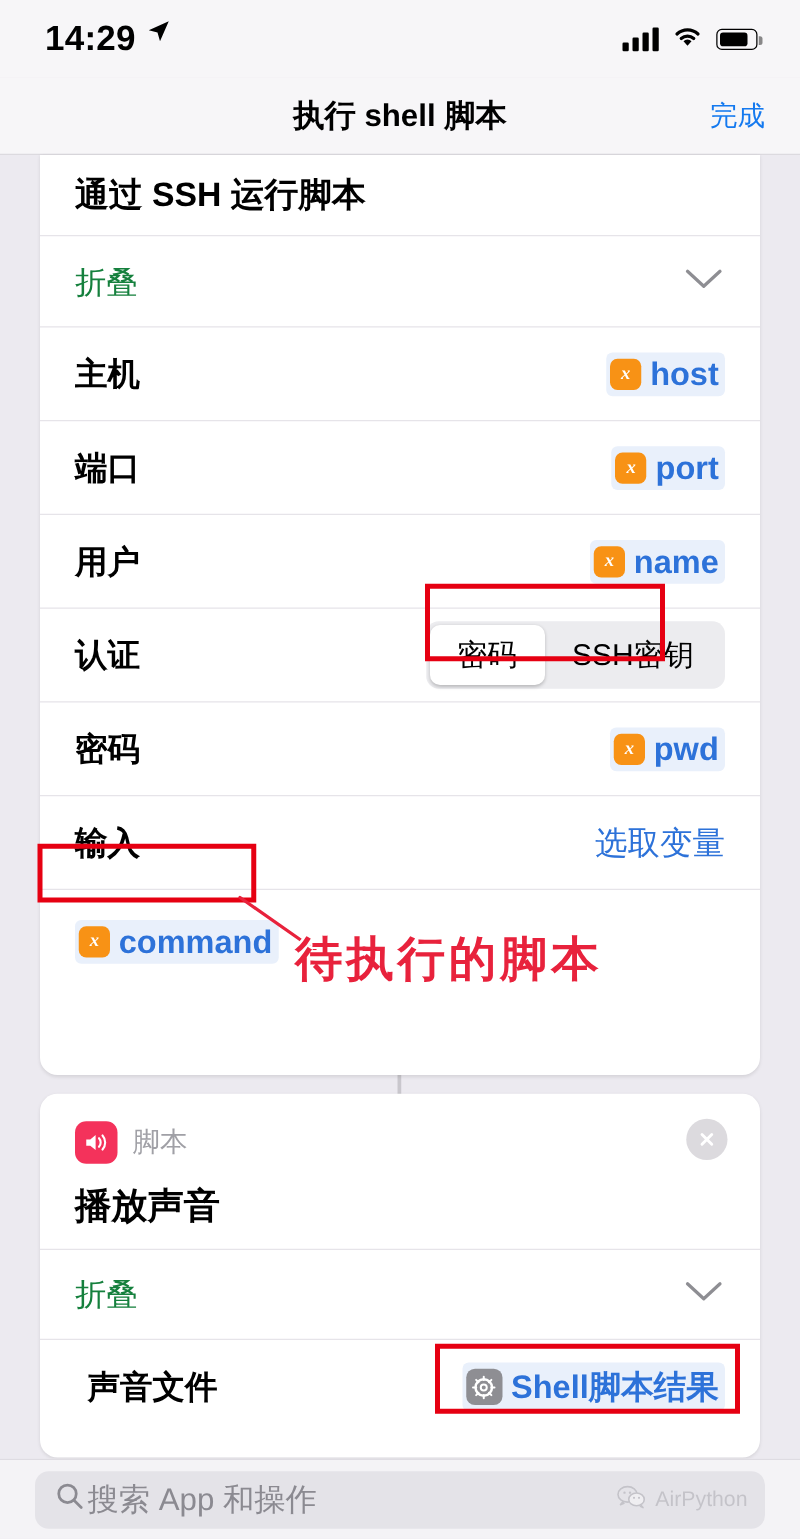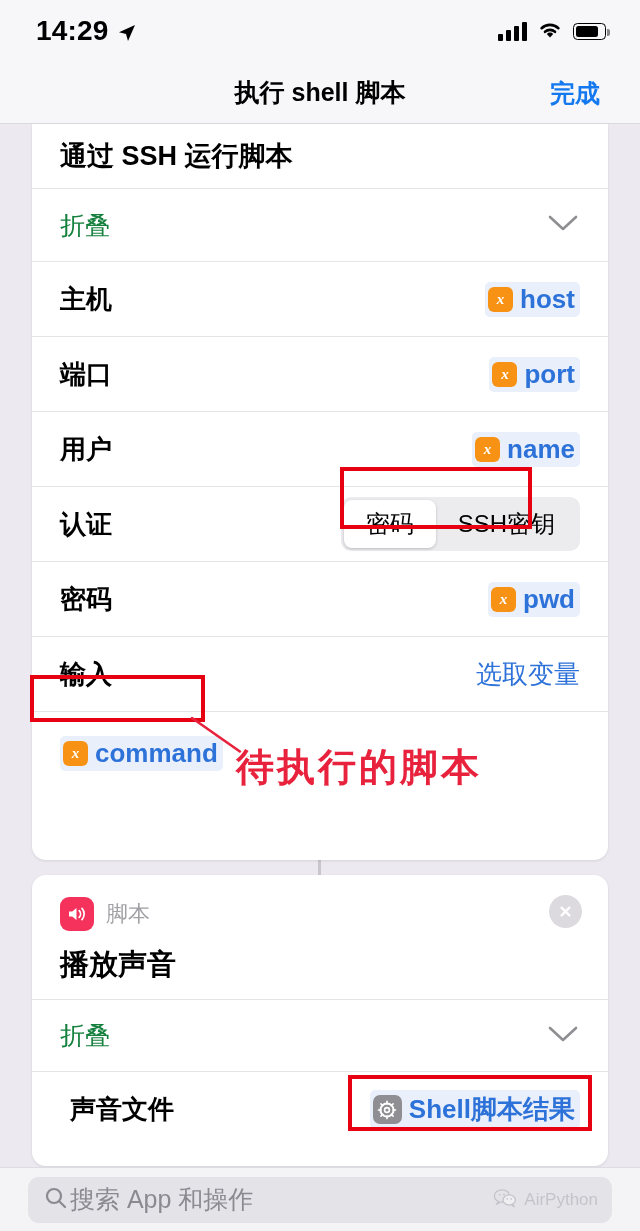--- a/index.html
+++ b/index.html
@@ -12,21 +12,21 @@
     -webkit-font-smoothing:antialiased;
   }
 
   
   .statusbar{
     position:absolute; top:0; left:0; width:640px; height:62px;
     background:#f7f6f8;
     display:flex; align-items:center; justify-content:space-between;
     padding:0 34px 0 36px;
   }
-  .sb-left{ display:flex; align-items:flex-end; gap:8px; }
+  .sb-left{ display:flex; align-items:flex-start; gap:8px; }
   .sb-time{ font-size:28px; font-weight:600; color:#000; letter-spacing:.2px; }
   .loc-arrow{ display:block; }
   .sb-right{ display:flex; align-items:center; gap:10px; }
   .bars{ display:flex; align-items:flex-end; gap:3px; height:20px; }
   .bars i{ display:block; width:5px; background:#000; border-radius:1px; }
   .bars i:nth-child(1){ height:7px; }
   .bars i:nth-child(2){ height:11px; }
   .bars i:nth-child(3){ height:15px; }
   .bars i:nth-child(4){ height:19px; }
   .batt{ position:relative; width:33px; height:17px; border:1.8px solid #000; border-radius:4.5px; }
@@ -36,22 +36,22 @@
 
   
   .navbar{
     position:absolute; top:62px; left:0; width:640px; height:62px;
     background:#f7f6f8;
     display:flex; align-items:center; justify-content:center;
     border-bottom:1px solid #dcdadf;
   }
   .nav-title{ font-size:25px; font-weight:700; color:#000; }
   .nav-done{
-    position:absolute; right:40px; top:50%; transform:translateY(-50%);
-    font-size:25px; color:#1479ef; font-weight:700;
+    position:absolute; right:28px; top:50%; transform:translateY(-50%);
+    font-size:22px; color:#1479ef; font-weight:400;
   }
 
   
   .scroll{ position:absolute; top:124px; left:0; width:538px; height:1043px; background:#eceaf0; }
 
   .card{
     position:absolute; left:32px; width:576px;
     background:#fff; border-radius:14px;
     box-shadow:0 1px 3px rgba(0,0,0,.10);
     overflow:hidden;

